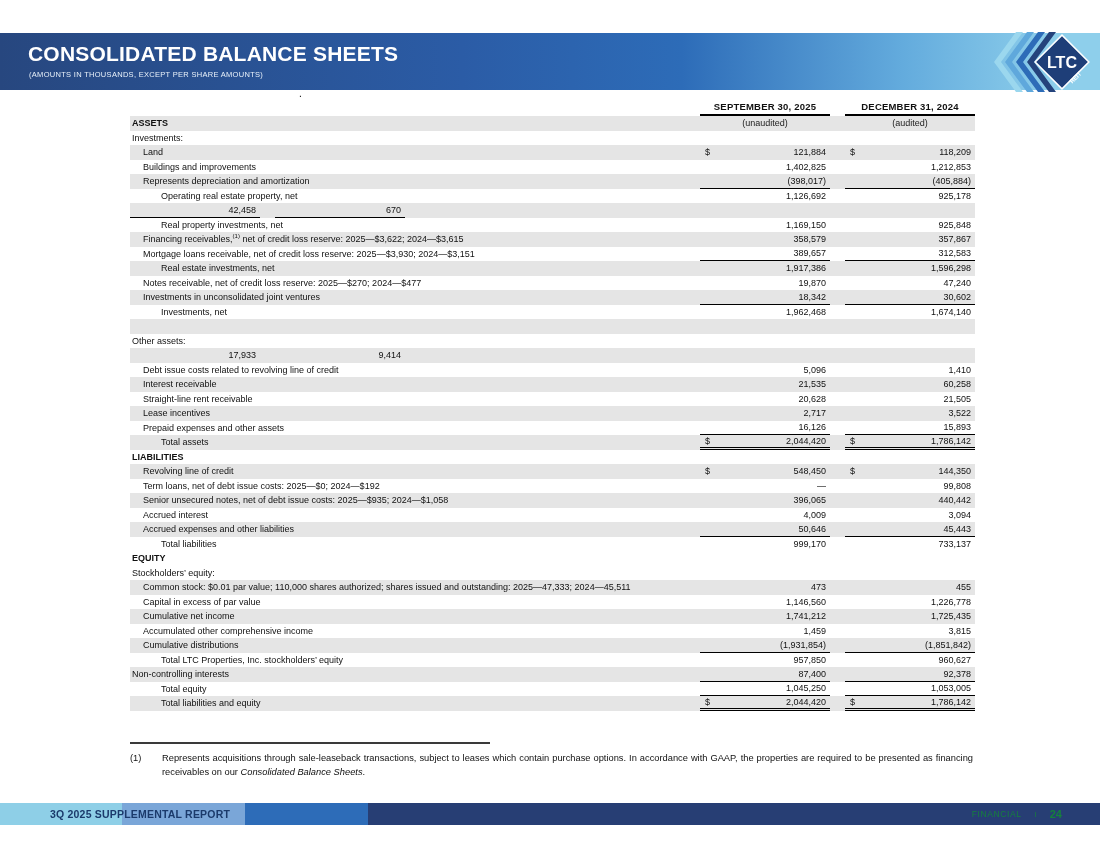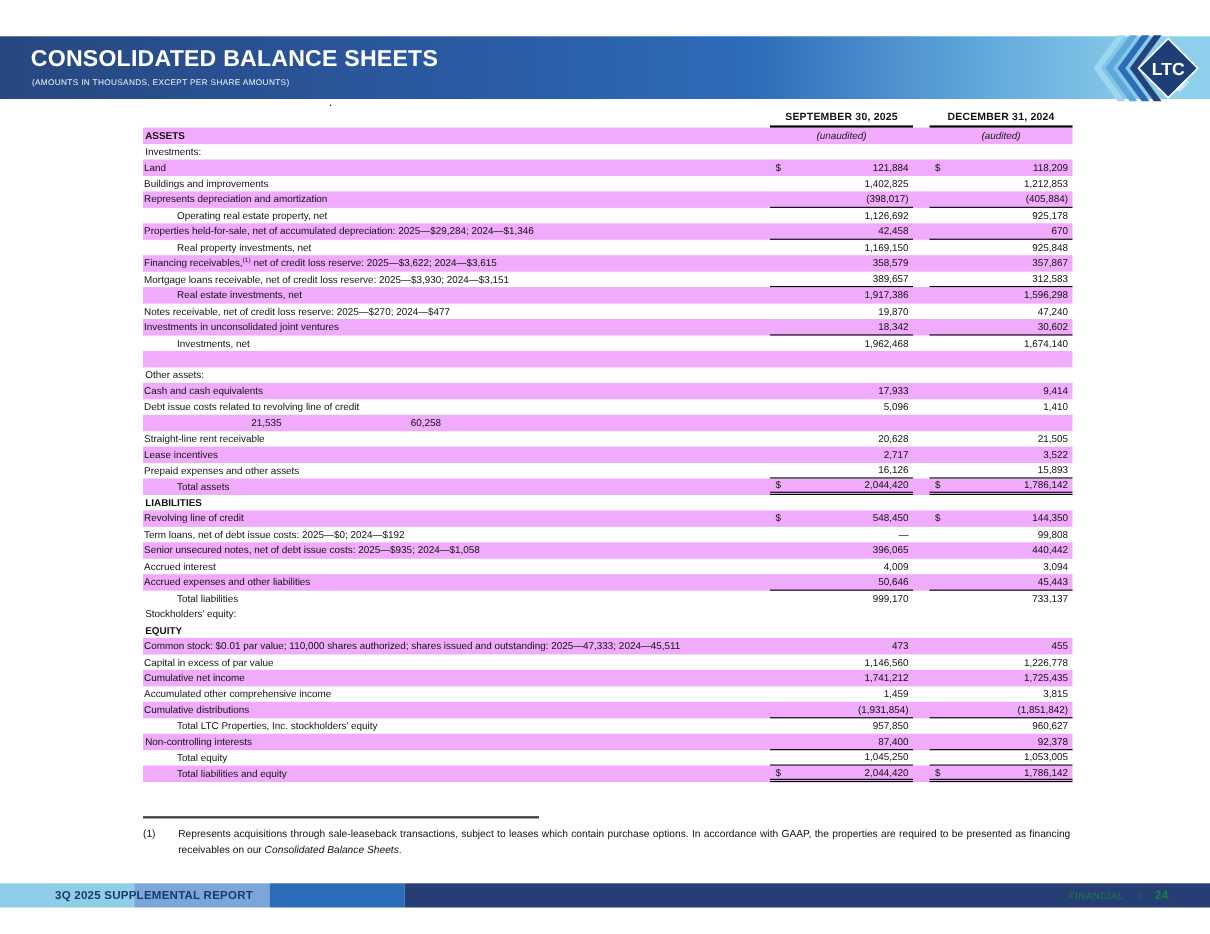--- a/index.html
+++ b/index.html
@@ -27,35 +27,35 @@
   .bs-table { position:absolute; left:130px; top:99px; width:845px; font-size:9px; }
   .thead { display:flex; height:17px; align-items:flex-end; }
   .thead .spacer { flex:1; }
   .thead .th {
     width:130px; text-align:center; font-weight:bold; font-size:9.5px;
     border-bottom:2px solid #000; padding-bottom:2px; letter-spacing:.2px;
   }
   .thead .gap { width:15px; }
 
   .row { display:flex; height:14.5px; align-items:center; }
-  .row.shaded { background:#f0abfc; }
+  .row.shaded { background:#e5e5e5; }
   .row .lbl { flex:1; padding-left:2px; white-space:nowrap; overflow:hidden; }
   .row .lbl.bold { font-weight:bold; }
-  .row .lbl.ind1 { padding-left:1px; }
+  .row .lbl.ind1 { padding-left:13px; }
   .row .lbl.ind2 { padding-left:31px; }
   .row .lbl sup { font-size:6px; vertical-align:super; line-height:0; }
   .row .val {
     width:130px; height:14.5px; display:flex; align-items:center;
     justify-content:space-between;
   }
   .row .val .cur { padding-left:5px; }
   .row .val .num { padding-right:4px; text-align:right; flex:1; }
   .row .val.bs { border-bottom:1.4px solid #000; }
   .row .val.bd { border-bottom:3px double #000; }
-  .row .val.note { justify-content:center; font-style:italic; color:#222;text-align:center; }
+  .row .val.note { justify-content:center; color:#222;text-align:center; }
   .row .gap { width:15px; height:14.5px; }
 
   
   .fn-divider { position:absolute; left:130px; top:742px; width:360px; height:2px; background:#3a3a3a; }
   .footnote { position:absolute; left:130px; top:752px; width:843px; display:flex; font-size:9.3px; line-height:13.5px; }
   .footnote .fn-marker { width:32px; flex:0 0 32px; }
   .footnote .fn-text { flex:1; text-align:justify; }
 
   
   .footer { position:absolute; left:0; top:803px; width:1100px; height:22px; display:flex; }
@@ -164,21 +164,20 @@
             <span class="cur"></span>
             <span class="num">1,126,692</span>
           </div>
           <div class="gap"></div>
           <div class="val">
             <span class="cur"></span>
             <span class="num">925,178</span>
           </div>
         </div>
         <div class="row shaded">
-          <div class="lbl ind1">Properties held-for-sale, net of accumulated depreciation: 2025—$29,284; 2024—$1,346</div>
           <div class="val bs">
             <span class="cur"></span>
             <span class="num">42,458</span>
           </div>
           <div class="gap"></div>
           <div class="val bs">
             <span class="cur"></span>
             <span class="num">670</span>
           </div>
         </div>
@@ -284,21 +283,20 @@
             <span class="cur"></span>
             <span class="num"></span>
           </div>
           <div class="gap"></div>
           <div class="val">
             <span class="cur"></span>
             <span class="num"></span>
           </div>
         </div>
         <div class="row shaded">
-          <div class="lbl ind1">Cash and cash equivalents</div>
           <div class="val">
             <span class="cur"></span>
             <span class="num">17,933</span>
           </div>
           <div class="gap"></div>
           <div class="val">
             <span class="cur"></span>
             <span class="num">9,414</span>
           </div>
         </div>
@@ -308,20 +306,21 @@
             <span class="cur"></span>
             <span class="num">5,096</span>
           </div>
           <div class="gap"></div>
           <div class="val">
             <span class="cur"></span>
             <span class="num">1,410</span>
           </div>
         </div>
         <div class="row shaded">
+          <div class="lbl ind1">Interest receivable</div>
           <div class="val">
             <span class="cur"></span>
             <span class="num">21,535</span>
           </div>
           <div class="gap"></div>
           <div class="val">
             <span class="cur"></span>
             <span class="num">60,258</span>
           </div>
         </div>
@@ -451,33 +450,33 @@
             <span class="cur"></span>
             <span class="num">999,170</span>
           </div>
           <div class="gap"></div>
           <div class="val">
             <span class="cur"></span>
             <span class="num">733,137</span>
           </div>
         </div>
         <div class="row">
+          <div class="lbl ind0 bold">EQUITY</div>
+          <div class="val">
+            <span class="cur"></span>
+            <span class="num"></span>
+          </div>
+          <div class="gap"></div>
+          <div class="val">
+            <span class="cur"></span>
+            <span class="num"></span>
+          </div>
+        </div>
+        <div class="row">
           <div class="lbl ind0">Stockholders’ equity:</div>
-          <div class="val">
-            <span class="cur"></span>
-            <span class="num"></span>
-          </div>
-          <div class="gap"></div>
-          <div class="val">
-            <span class="cur"></span>
-            <span class="num"></span>
-          </div>
-        </div>
-        <div class="row">
-          <div class="lbl ind0 bold">EQUITY</div>
           <div class="val">
             <span class="cur"></span>
             <span class="num"></span>
           </div>
           <div class="gap"></div>
           <div class="val">
             <span class="cur"></span>
             <span class="num"></span>
           </div>
         </div>

